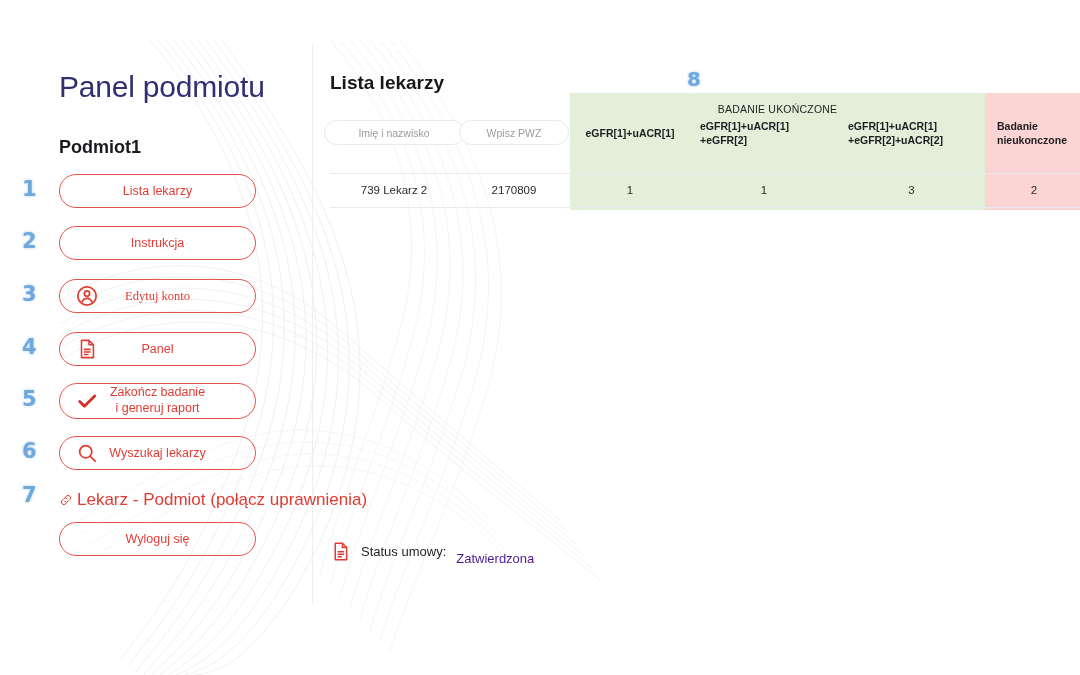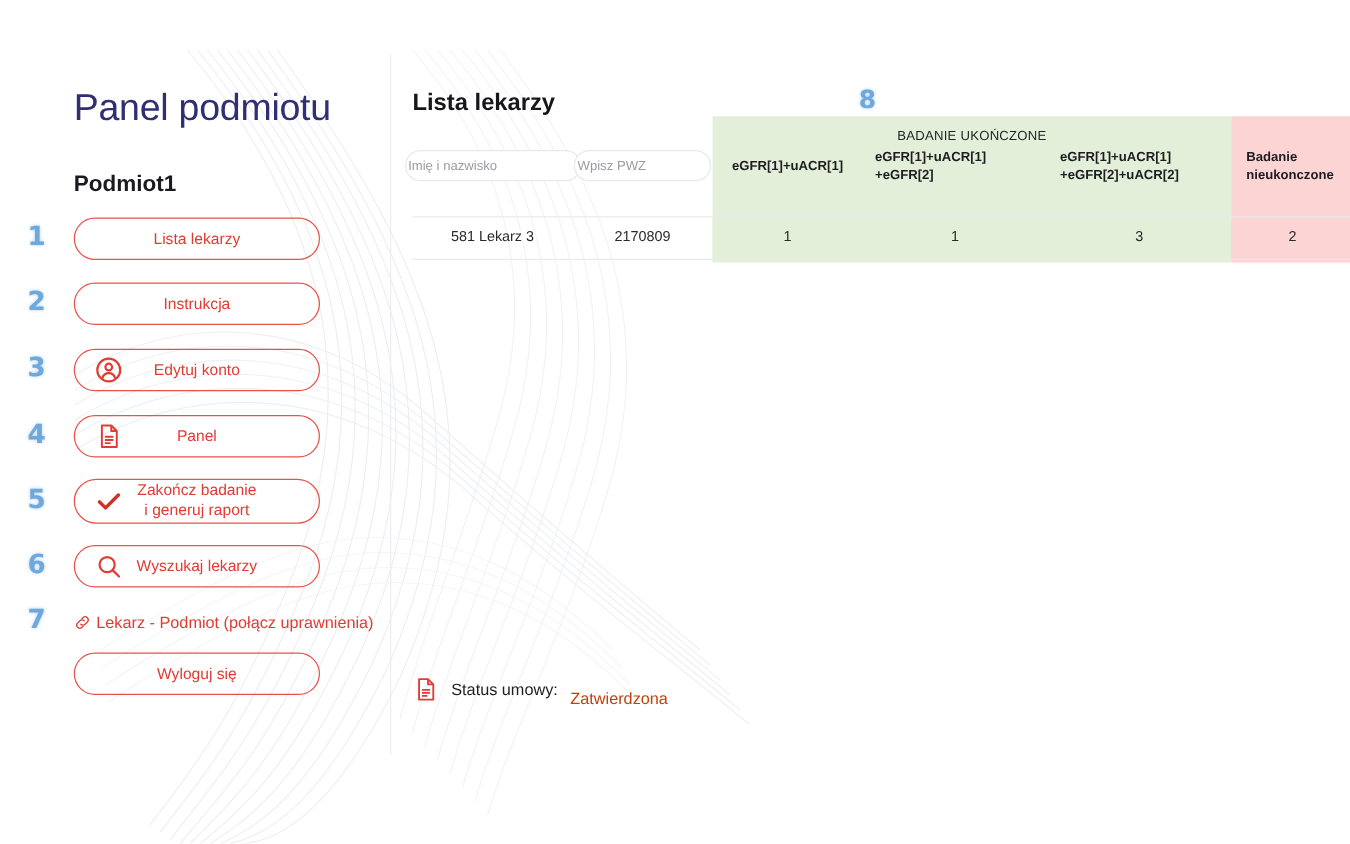--- a/index.html
+++ b/index.html
@@ -86,34 +86,34 @@
     transform: translateY(-50%);
     width: 22px; height: 22px;
     display: block;
   }
   .nav-btn .nav-label { display: block; text-align: center; }
   .nav-btn.two-line { height: 36px; font-size: 12.5px; }
   .nav-btn.two-line .nav-label { line-height: 1.25; }
 
   #btn-lista    { top: 174px; }
   #btn-instr    { top: 226px; }
-  #btn-edytuj   { top: 279px; }
+  #btn-edytuj   { top: 279px; font-family: Liberation Serif, serif; }
   #btn-umowa    { top: 332px; }
   #btn-zakoncz  { top: 383px; }
   #btn-wyszukaj { top: 436px; }
   #btn-wyloguj  { top: 522px; }
 
   #link-row {
     position: absolute;
     left: 59px; top: 490px;
     display: flex;
     align-items: center;
     gap: 4px;
     color: #e23b32;
-    font-size: 13px;
+    font-size: 17px;
     white-space: nowrap;
     cursor: pointer;
   }
   #link-row svg { display: block; }
 
   
   .anno {
     position: absolute;
     font-family: "DejaVu Sans", sans-serif;
     font-weight: bold;
@@ -201,21 +201,21 @@
   thead tr.head-row th.metric.left-al { text-align: left; }
   thead tr.head-row th.col-unfinished { padding: 0 12px; text-align: left; }
 
   .pill-input {
     width: 142px; height: 25px;
     border: 1px solid #e7e9ec;
     border-radius: 14px;
     background: #ffffff;
     font-size: 10.5px;
     color: #9b9ba2;
-    text-align: left;
+    text-align: center;
     font-family: "Liberation Sans", sans-serif;
     outline: none;
     display: block;
   }
   .pill-input::placeholder { color: #9b9ba2; opacity: 1; }
   th.col-name .pill-wrap { display: flex; justify-content: center; }
   th.col-pwz  .pill-wrap { display: flex; justify-content: center; }
   th.col-pwz .pill-input { width: 110px; }
 
   tbody tr.data-row td {
@@ -233,21 +233,21 @@
   #status-row {
     position: absolute;
     left: 18px; top: 537px;
     display: flex;
     align-items: center;
     gap: 10px;
     font-size: 13px;
     color: #1f1f23;
     white-space: nowrap;
   }
-  #status-value { color: #c2410c; margin-top: 14px; }
+  #status-value { color: #4c1d95; margin-top: 14px; }
   #status-row svg { display: block; }
 </style>
 </head>
 <body>
 
 <div id="root">
 
   <svg id="bg-swirl" viewBox="0 0 1080 675" xmlns="http://www.w3.org/2000/svg" aria-hidden="true">
     <g fill="none" stroke="#e9ebee" stroke-width="0.9" opacity="0.85">
       <path d="M150 40 C 250 160, 300 300, 230 470 C 185 580, 150 620, 120 660"></path>
@@ -418,21 +418,21 @@
             <th class="col-unfinished">
               <span class="hdr">
                 <span>Badanie</span><br>
                 <span>nieukonczone</span>
               </span>
             </th>
           </tr>
         </thead>
         <tbody>
           <tr class="data-row">
-            <td>581 Lekarz 3</td>
+            <td>739 Lekarz 2</td>
             <td>2170809</td>
             <td class="green-cell">1</td>
             <td class="green-cell">1</td>
             <td class="green-cell">3</td>
             <td class="pink-cell">2</td>
           </tr>
         </tbody>
       </table>
     </div>
 

